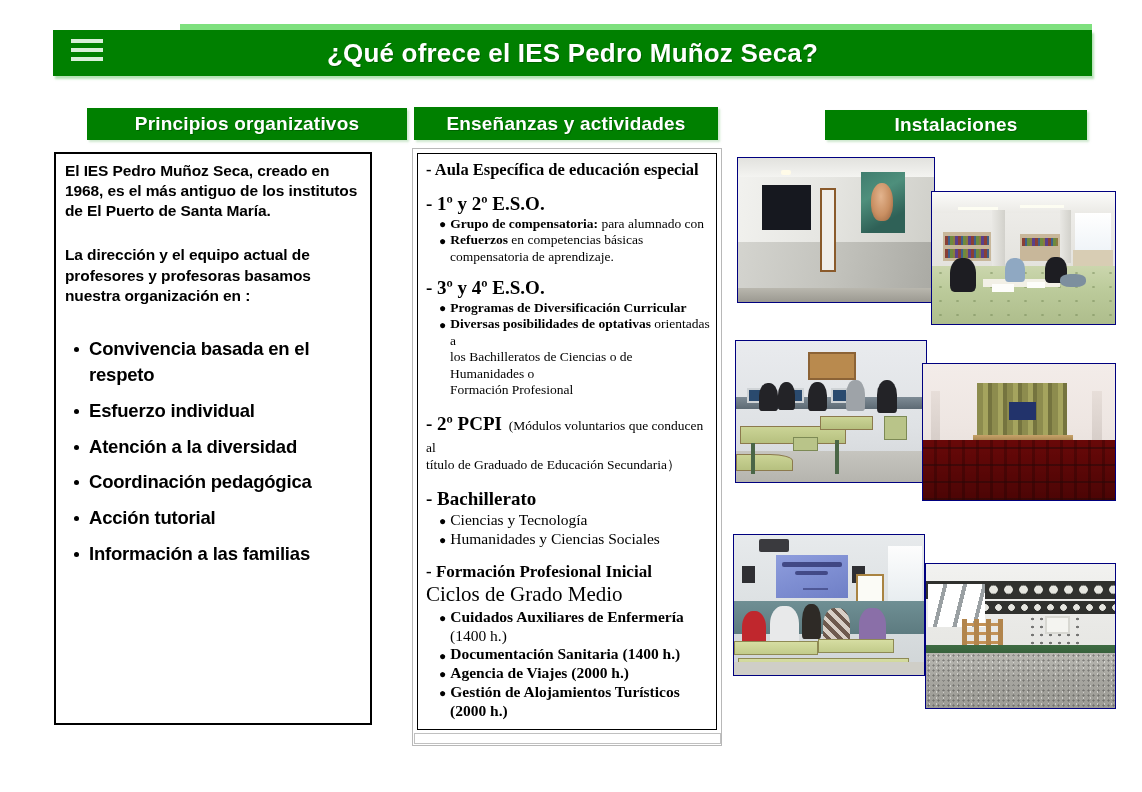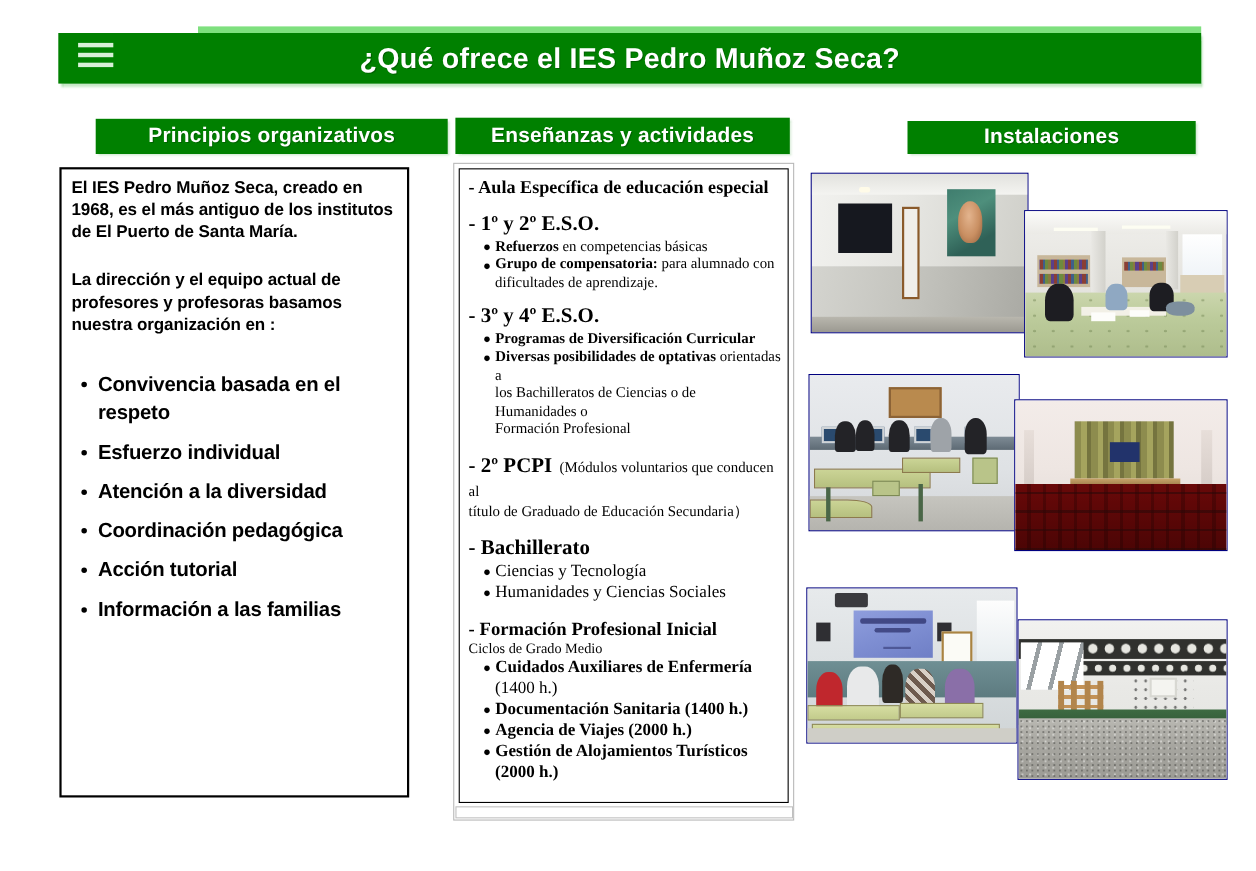--- a/index.html
+++ b/index.html
@@ -159,21 +159,21 @@
   .m-head.sz-b { font-size: 19px; }             
   .m-head.sz-c { font-size: 19px; }             
   .m-head.sz-d { font-size: 17px; }             
   .m-head .small-note {
     font-weight: normal;
     font-size: 13.5px;
   }
   .m-plain {
     font-family: "Liberation Serif", serif;
     font-weight: normal;
-    font-size: 13px;
+    font-size: 21px;
     margin: 0;
     line-height: 1.2;
   }
   .m-sub {
     font-family: "Liberation Serif", serif;
     font-size: 13.5px;
     font-weight: normal;
     margin: 0;
     line-height: 1.22;
     padding-left: 24px;
@@ -383,23 +383,23 @@
 </div>
 
 <div id="mid-outer"></div>
 <div id="mid-box">
 
   <p class="m-head sz-a">- Aula Específica de educación especial</p>
 
   <div class="sp-14"></div>
 
   <p class="m-head sz-b">- 1º y 2º E.S.O.</p>
+  <p class="m-sub"><span class="dot">●</span><b>Grupo de compensatoria:</b><span> para alumnado con</span></p>
   <p class="m-sub"><span class="dot">●</span><b>Refuerzos</b><span> en competencias básicas</span></p>
-  <p class="m-sub"><span class="dot">●</span><b>Grupo de compensatoria:</b><span> para alumnado con</span></p>
-  <p class="m-cont">dificultades de aprendizaje.</p>
+  <p class="m-cont">compensatoria de aprendizaje.</p>
 
   <div class="sp-12"></div>
 
   <p class="m-head sz-b">- 3º y 4º E.S.O.</p>
   <p class="m-sub"><span class="dot">●</span><b>Programas de Diversificación Curricular</b><span></span></p>
   <p class="m-sub"><span class="dot">●</span><b>Diversas posibilidades de optativas</b><span> orientadas a</span></p>
   <p class="m-cont">los Bachilleratos de Ciencias o de Humanidades o</p>
   <p class="m-cont">Formación Profesional</p>
 
   <div class="sp-14"></div>

